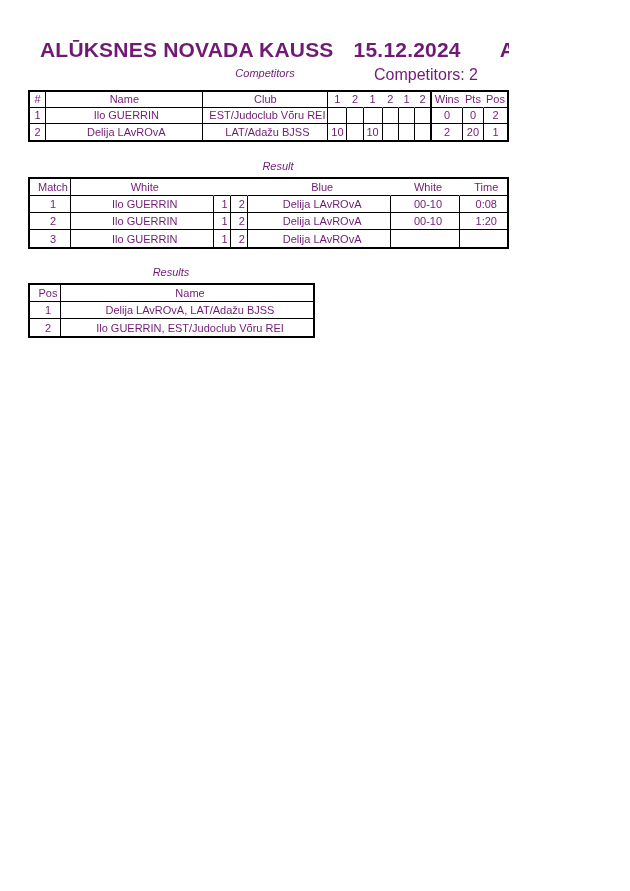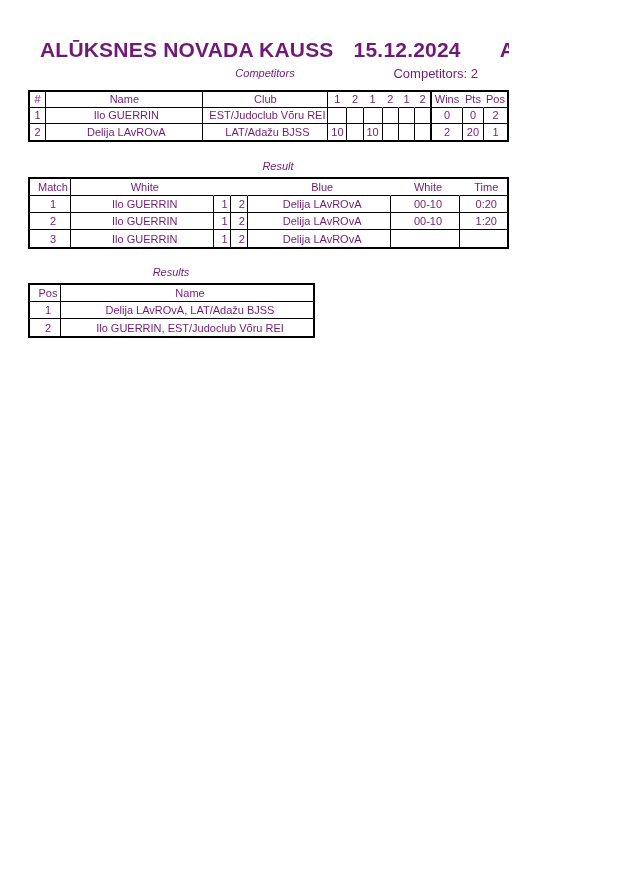--- a/index.html
+++ b/index.html
@@ -20,21 +20,21 @@
     font-weight: bold;
     white-space: nowrap;
     letter-spacing: 0.2px;
   }
   .title .t-date { margin-left: 14px; }
   .title .t-cat  { margin-left: 33px; }
   .meta-count {
     position: absolute;
     top: 66px;
     right: 31px;
-    font-size: 13px;
+    font-size: 16px;
   }
   .sec-label {
     position: absolute;
     font-size: 11px;
     transform: translateX(-50%);
     white-space: nowrap;
     font-style: italic;
   }
   #lbl-competitors { top: 67px;  left: 265px; }
   #lbl-matches     { top: 160px; left: 278px; }
@@ -168,21 +168,21 @@
       <td class="nb">White</td>
       <td>Time</td>
     </tr>
     <tr>
       <td>1</td>
       <td class="l">Ilo GUERRIN</td>
       <td>1</td>
       <td>2</td>
       <td class="l">Delija LAvROvA</td>
       <td>00-10</td>
-      <td>0:20</td>
+      <td>0:08</td>
     </tr>
     <tr>
       <td>2</td>
       <td class="l">Ilo GUERRIN</td>
       <td>1</td>
       <td>2</td>
       <td class="l">Delija LAvROvA</td>
       <td>00-10</td>
       <td>1:20</td>
     </tr>

